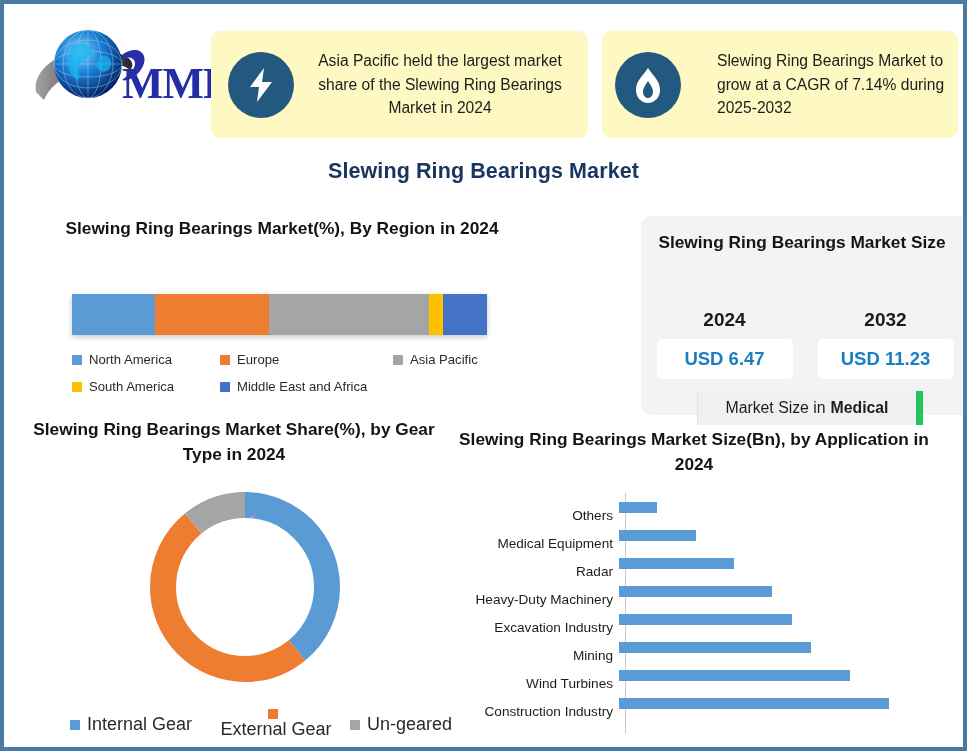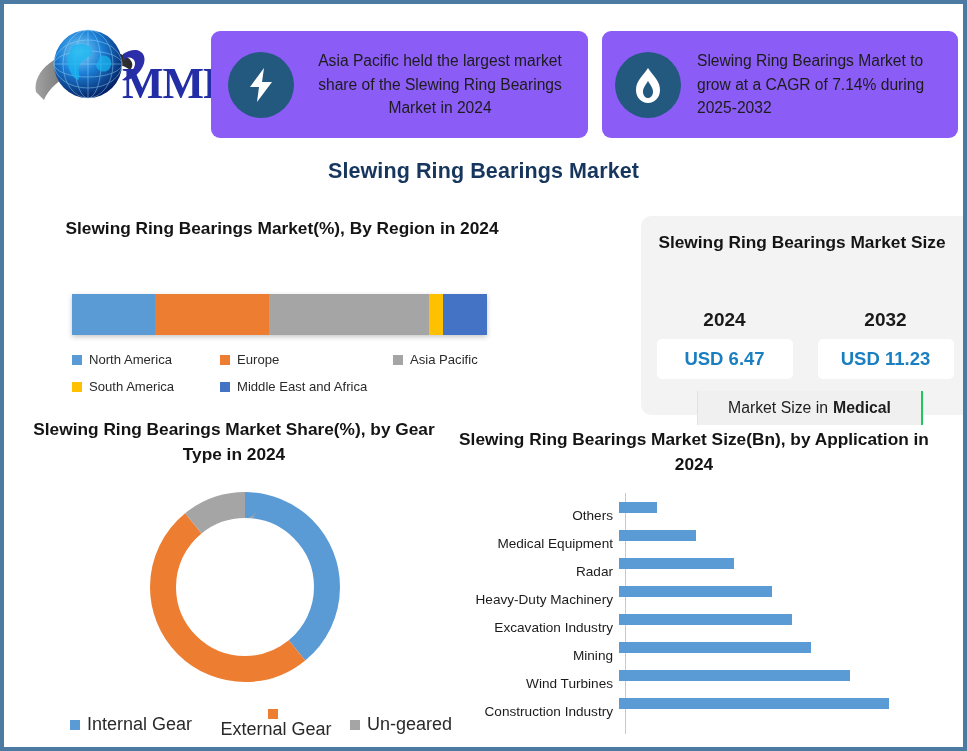--- a/index.html
+++ b/index.html
@@ -30,28 +30,28 @@
     position: absolute;
     left: 22px; top: 16px;
     width: 186px; height: 96px;
   }
   #logo svg { display: block; }
 
   .hcard {
     position: absolute;
     top: 27px;
     height: 107px;
-    background: #8b5cf6;
+    background: #fef9c3;
     border-radius: 9px;
     display: flex;
     align-items: center;
     box-sizing: border-box;
   }
   #hcard-1 { left: 207px; width: 377px; }
-  #hcard-2 { left: 598px; width: 356px; }
+  #hcard-2 { left: 598px; width: 356px; gap: 20px; }
   .hcard-icon {
     flex: 0 0 auto;
     width: 66px; height: 66px;
     margin-left: 17px;
     border-radius: 50%;
     background: #23597f;
     display: flex;
     align-items: center;
     justify-content: center;
   }
@@ -168,21 +168,21 @@
     font-weight: bold;
     color: #1a7fc1;
     text-align: right;
   }
   #size-footer {
     position: absolute;
     left: 56px; top: 175px;
     width: 226px; height: 34px;
     background: #f0f0f0;
     border-left: 1px solid #e2e2e2;
-    border-right: 2px solid #22c55e;
+    border-right: 7px solid #22c55e;
     display: flex;
     align-items: center;
     justify-content: center;
     font-size: 15.8px;
     color: #1e1e1e;
     box-sizing: border-box;
   }
   #size-footer b { margin-left: 5px; }
 
   

